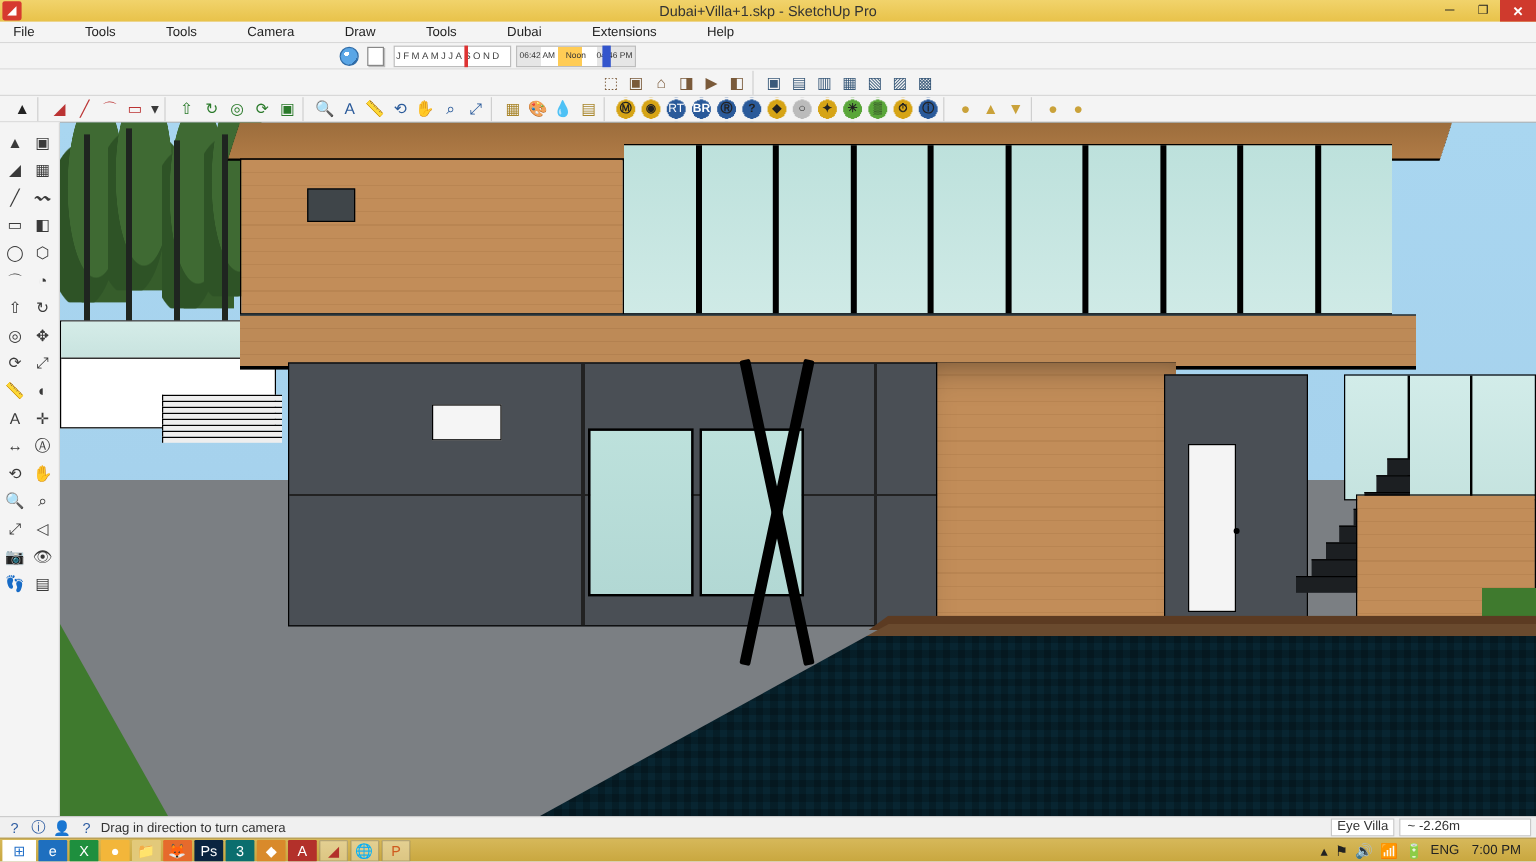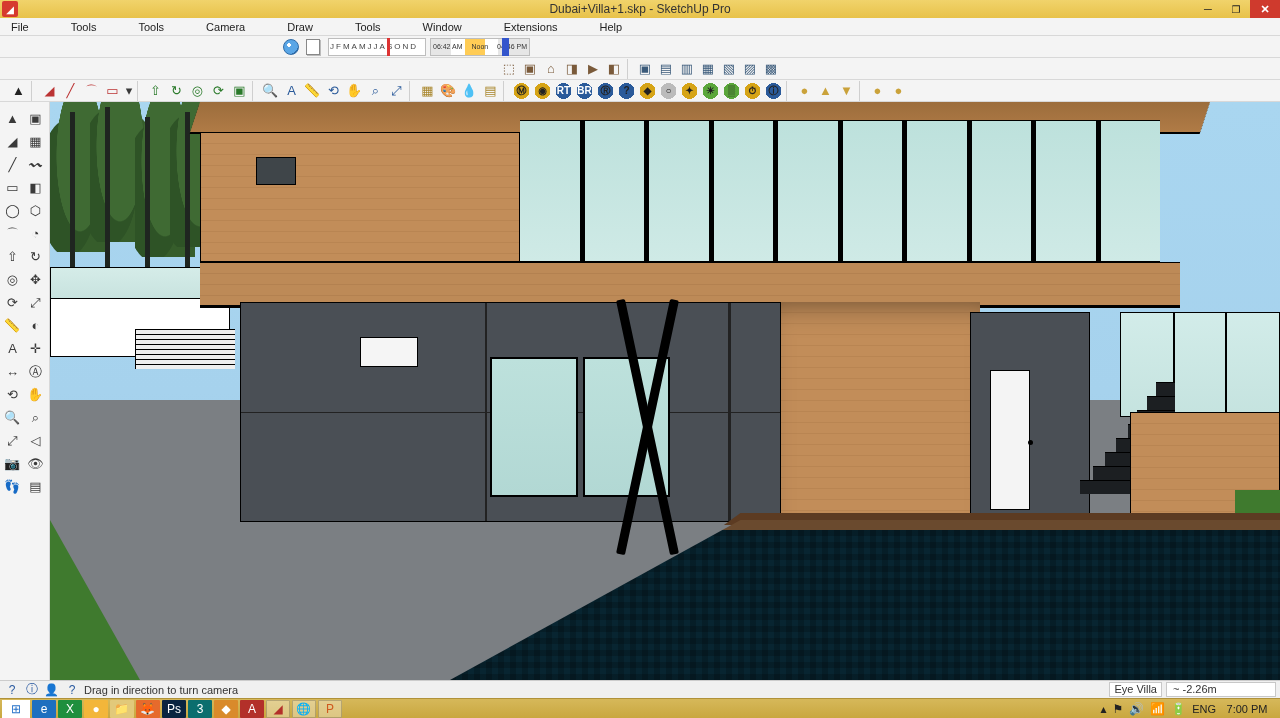--- a/index.html
+++ b/index.html
@@ -143,21 +143,21 @@
   </div>
 </div>
 
 <div class="menubar">
   <div class="menu-item">File</div>
   <div class="menu-item">Tools</div>
   <div class="menu-item">Tools</div>
   <div class="menu-item">Camera</div>
   <div class="menu-item">Draw</div>
   <div class="menu-item">Tools</div>
-  <div class="menu-item">Window</div>
+  <div class="menu-item">Dubai</div>
   <div class="menu-item">Extensions</div>
   <div class="menu-item">Help</div>
 </div>
 
 <div class="toolbar-row row2">
   <div class="shadow-toggle">
       <div class="globe"></div>
     </div>
   <div class="shadow-page">
       <span></span>
@@ -228,21 +228,21 @@
       <div class="tbtn" style="color: rgb(42, 90, 154);">⌕</div>
       <div class="tbtn" style="color: rgb(42, 90, 154);">⤢</div>
       <div class="tsep"></div>
       <div class="tbtn" style="color: rgb(168, 133, 42);">▦</div>
       <div class="tbtn" style="color: rgb(168, 133, 42);">🎨</div>
       <div class="tbtn" style="color: rgb(168, 133, 42);">💧</div>
       <div class="tbtn" style="color: rgb(168, 133, 42);">▤</div>
       <div class="tsep"></div>
       <div class="tbtn" style="font-size: 10px; font-weight: bold; background: radial-gradient(circle, rgb(214, 164, 22) 0px, rgb(214, 164, 22) 60%, transparent 61%); color: rgb(34, 34, 34);">Ⓜ</div>
       <div class="tbtn" style="font-size: 10px; font-weight: bold; background: radial-gradient(circle, rgb(214, 164, 22) 0px, rgb(214, 164, 22) 60%, transparent 61%); color: rgb(34, 34, 34);">◉</div>
-      <div class="tbtn" style="font-size: 10px; font-weight: bold; background: radial-gradient(circle, rgb(42, 90, 154) 0px, rgb(42, 90, 154) 60%, transparent 61%); color: rgb(255, 255, 255);">RT</div>
+      <div class="tbtn" style="font-size: 10px; font-weight: normal; background: radial-gradient(circle, rgb(42, 90, 154) 0px, rgb(42, 90, 154) 60%, transparent 61%); color: rgb(255, 255, 255);">RT</div>
       <div class="tbtn" style="font-size: 10px; font-weight: bold; background: radial-gradient(circle, rgb(42, 90, 154) 0px, rgb(42, 90, 154) 60%, transparent 61%); color: rgb(255, 255, 255);">BR</div>
       <div class="tbtn" style="font-size: 10px; font-weight: bold; background: radial-gradient(circle, rgb(42, 90, 154) 0px, rgb(42, 90, 154) 60%, transparent 61%); color: rgb(34, 34, 34);">Ⓡ</div>
       <div class="tbtn" style="font-size: 10px; font-weight: bold; background: radial-gradient(circle, rgb(42, 90, 154) 0px, rgb(42, 90, 154) 60%, transparent 61%); color: rgb(34, 34, 34);">?</div>
       <div class="tbtn" style="font-size: 10px; font-weight: bold; background: radial-gradient(circle, rgb(214, 164, 22) 0px, rgb(214, 164, 22) 60%, transparent 61%); color: rgb(34, 34, 34);">◆</div>
       <div class="tbtn" style="font-size: 10px; font-weight: bold; background: radial-gradient(circle, rgb(187, 187, 187) 0px, rgb(187, 187, 187) 60%, transparent 61%); color: rgb(34, 34, 34);">○</div>
       <div class="tbtn" style="font-size: 10px; font-weight: bold; background: radial-gradient(circle, rgb(214, 164, 22) 0px, rgb(214, 164, 22) 60%, transparent 61%); color: rgb(34, 34, 34);">✦</div>
       <div class="tbtn" style="font-size: 10px; font-weight: bold; background: radial-gradient(circle, rgb(90, 166, 58) 0px, rgb(90, 166, 58) 60%, transparent 61%); color: rgb(34, 34, 34);">☀</div>
       <div class="tbtn" style="font-size: 10px; font-weight: bold; background: radial-gradient(circle, rgb(90, 166, 58) 0px, rgb(90, 166, 58) 60%, transparent 61%); color: rgb(34, 34, 34);">▒</div>
       <div class="tbtn" style="font-size: 10px; font-weight: bold; background: radial-gradient(circle, rgb(214, 164, 22) 0px, rgb(214, 164, 22) 60%, transparent 61%); color: rgb(34, 34, 34);">⏱</div>
       <div class="tbtn" style="font-size: 10px; font-weight: bold; background: radial-gradient(circle, rgb(42, 90, 154) 0px, rgb(42, 90, 154) 60%, transparent 61%); color: rgb(34, 34, 34);">ⓘ</div>

